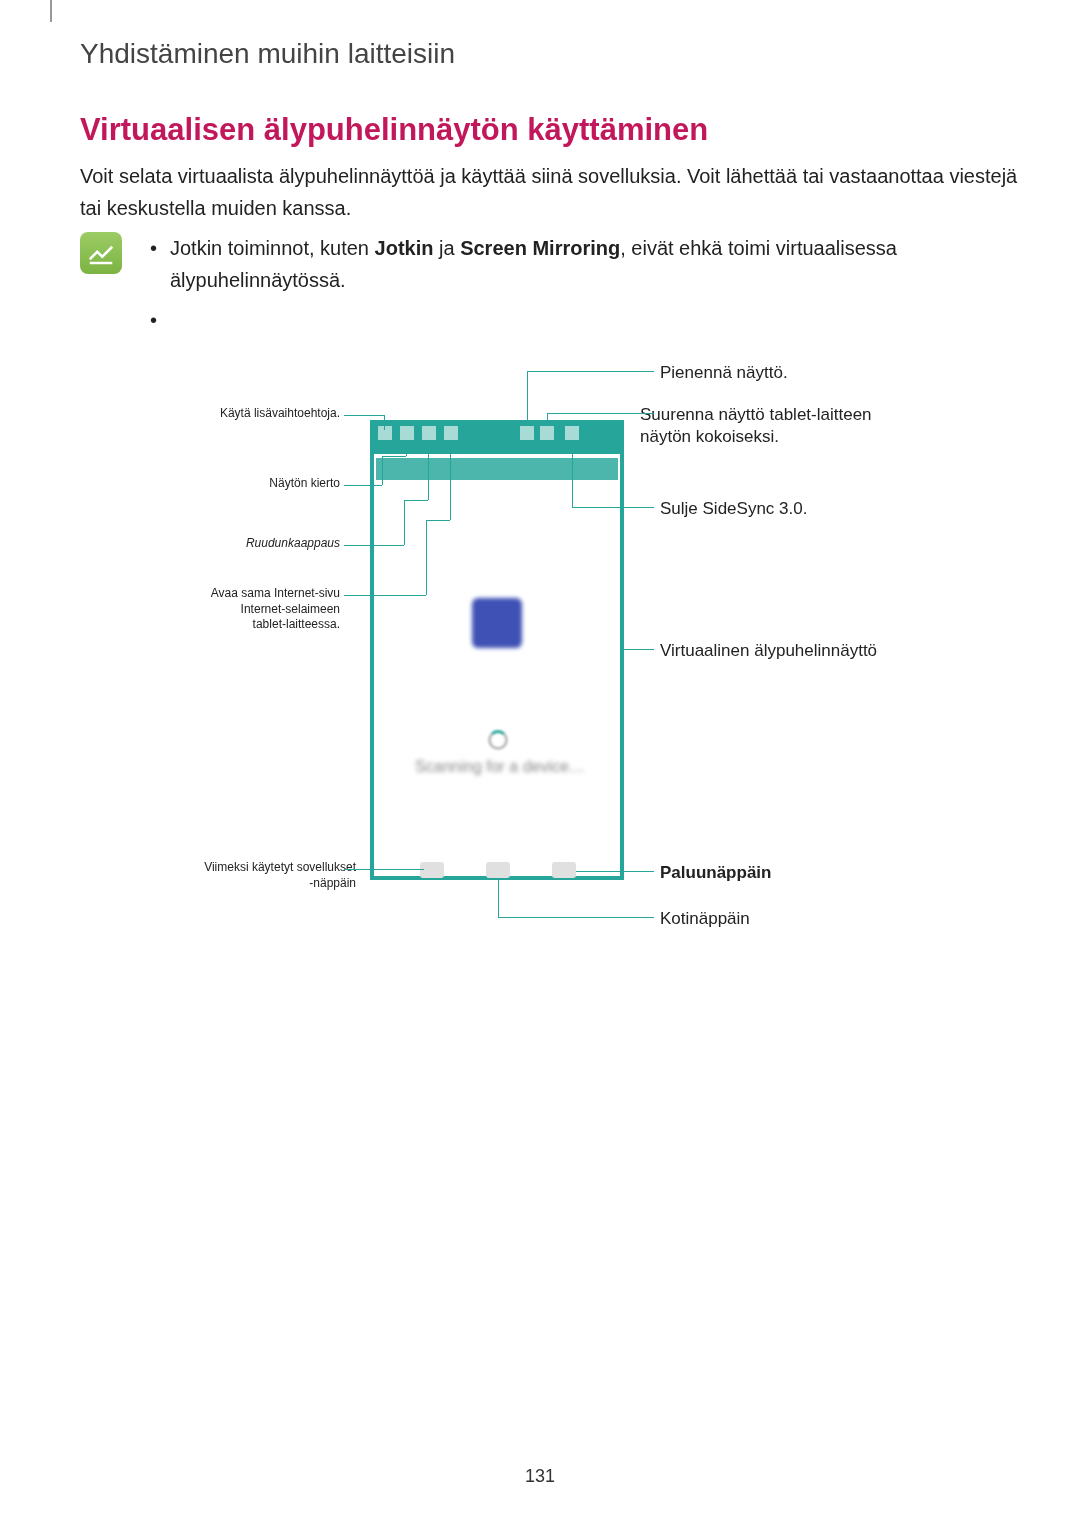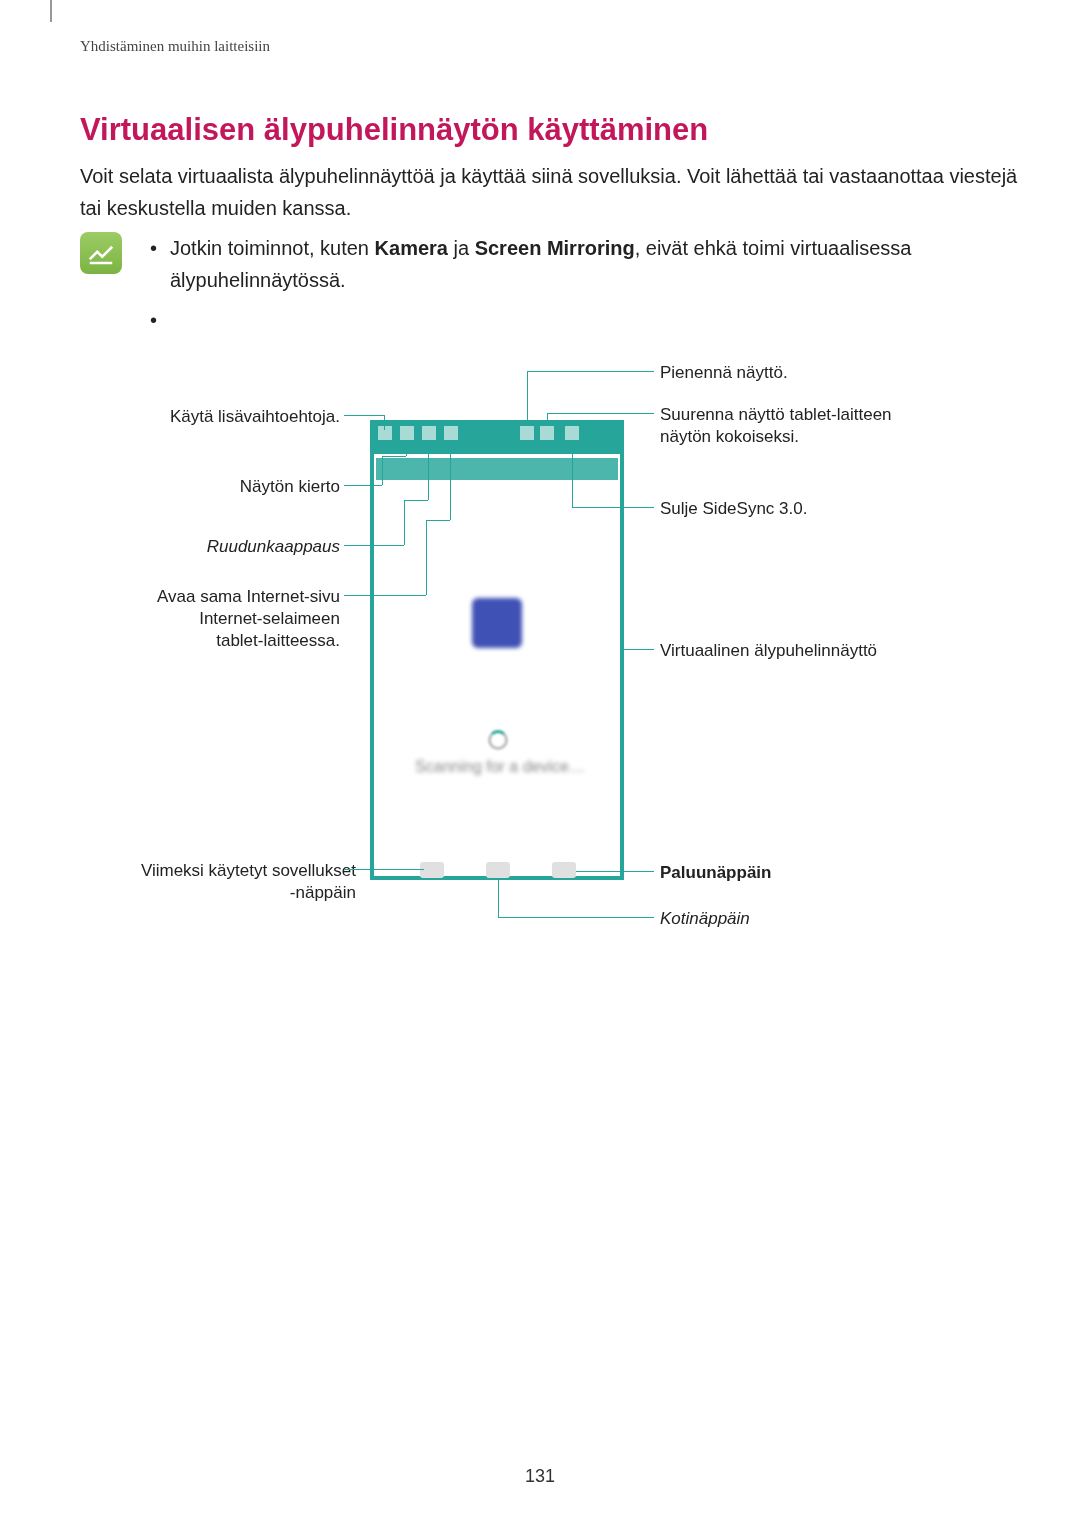--- a/index.html
+++ b/index.html
@@ -16,23 +16,22 @@
     left: 50px;
     top: 0;
     width: 2px;
     height: 22px;
     background: #999;
   }
   .header-text {
     position: absolute;
     left: 80px;
     top: 38px;
-    font-size: 15px;
+    font-size: 28px;
     color: #444;
-    font-family: Liberation Serif, serif;
   }
   .section-title {
     position: absolute;
     left: 80px;
     top: 112px;
     font-size: 31px;
     font-weight: bold;
     color: #c2185b;
     text-align: right;
   }
@@ -156,21 +155,21 @@
     background: #e0e0e0;
     border-radius: 3px;
   }
   .nav-recent { left: 420px; }
   .nav-home   { left: 486px; }
   .nav-back   { left: 552px; }
 
   .label-left {
     position: absolute;
     text-align: right;
-    font-size: 17px;
+    font-size: 12px;
     color: #222;
     line-height: 1.3;
   }
   .label-right {
     position: absolute;
     text-align: left;
     font-size: 17px;
     color: #222;
     line-height: 1.3;
   }
@@ -208,21 +207,21 @@
   <div class="note-icon">
     <svg viewBox="0 0 24 24" fill="none" stroke="#fff" stroke-width="2">
       <path d="M3 17 L9 11 L13 15 L21 7"></path>
       <path d="M3 20 L21 20"></path>
     </svg>
   </div>
   <div class="note-list">
     <div class="bullet-row">
       <div class="bullet-dot">•</div>
       <div>
-        <span>Jotkin toiminnot, kuten </span><b>Kamera</b><span> ja </span><b>Screen Mirroring</b><span>, eivät ehkä toimi virtuaalisessa älypuhelinnäytössä.</span>
+        <span>Jotkin toiminnot, kuten </span><b>Jotkin</b><span> ja </span><b>Screen Mirroring</b><span>, eivät ehkä toimi virtuaalisessa älypuhelinnäytössä.</span>
       </div>
     </div>
     <div class="bullet-row">
       <div class="bullet-dot">•</div>
     </div>
   </div>
 </div>
 
 <div class="diagram">
 
@@ -274,36 +273,36 @@
   <div class="label-left" style="left:96px; top:510px; width:260px;">
     <div>Viimeksi käytetyt sovellukset</div>
     <div>-näppäin</div>
   </div>
   <div class="leader leader-h" style="left:344px; top:519px; width:80px;"></div>
 
   <div class="label-right" style="left:660px; top:12px;">Pienennä näyttö.</div>
   <div class="leader leader-v" style="left:527px; top:21px; height:54px;"></div>
   <div class="leader leader-h" style="left:527px; top:21px; width:127px;"></div>
 
-  <div class="label-right" style="left:660px; top:54px;">
+  <div class="label-right" style="left:640px; top:54px;">
     <div>Suurenna näyttö tablet-laitteen</div>
     <div>näytön kokoiseksi.</div>
   </div>
   <div class="leader leader-v" style="left:547px; top:63px; height:12px;"></div>
   <div class="leader leader-h" style="left:547px; top:63px; width:107px;"></div>
 
   <div class="label-right" style="left:660px; top:148px;">Sulje SideSync 3.0.</div>
   <div class="leader leader-v" style="left:572px; top:90px; height:67px;"></div>
   <div class="leader leader-h" style="left:572px; top:157px; width:82px;"></div>
 
   <div class="label-right" style="left:660px; top:290px;">Virtuaalinen älypuhelinnäyttö</div>
   <div class="leader leader-h" style="left:624px; top:299px; width:30px;"></div>
 
   <div class="label-right" style="left:660px; top:512px;font-weight:bold;">Paluunäppäin</div>
   <div class="leader leader-h" style="left:576px; top:521px; width:78px;"></div>
 
-  <div class="label-right" style="left:660px; top:558px;font-style:italic;">Kotinäppäin</div>
+  <div class="label-right" style="left:660px; top:558px;">Kotinäppäin</div>
   <div class="leader leader-v" style="left:498px; top:528px; height:39px;"></div>
   <div class="leader leader-h" style="left:498px; top:567px; width:156px;"></div>
 
 </div>
 
 <div class="page-number">131</div>
 
 </body></html>

